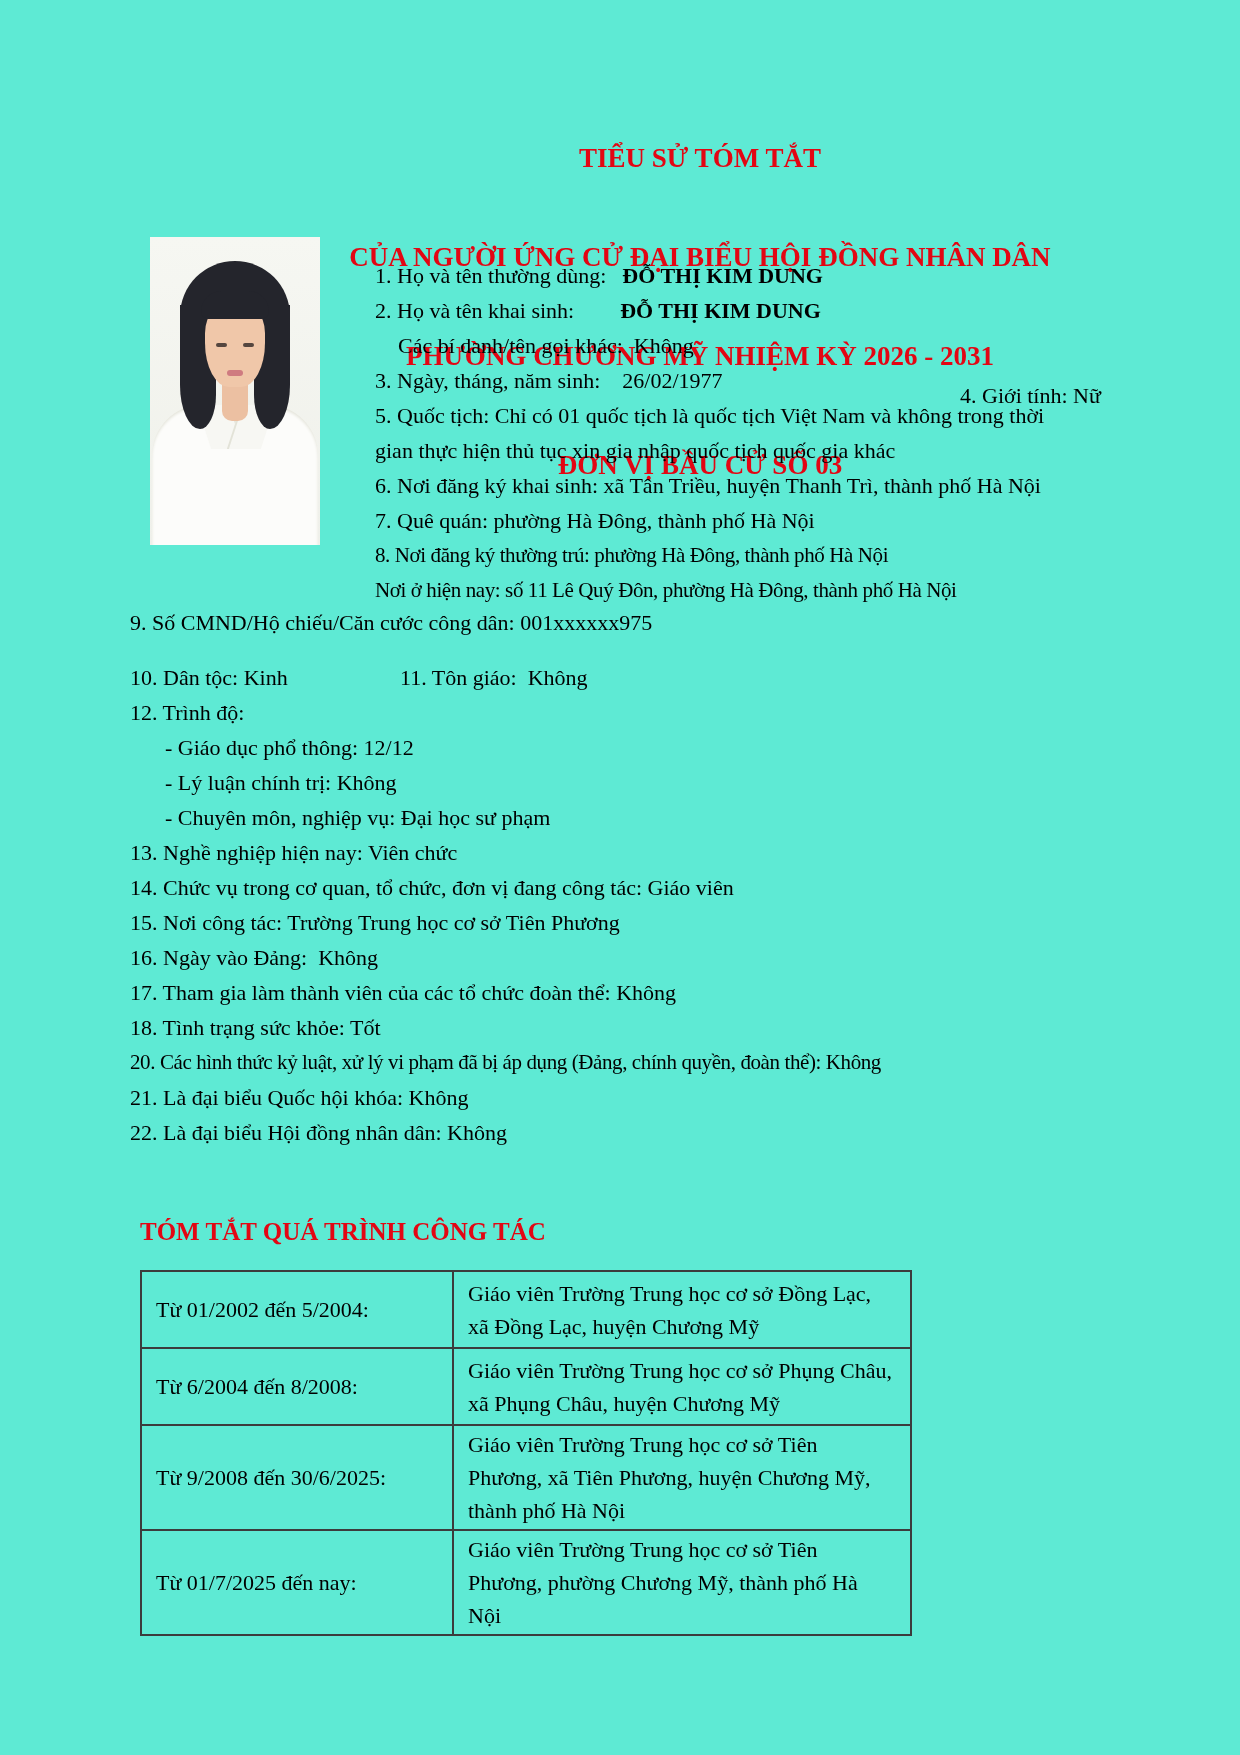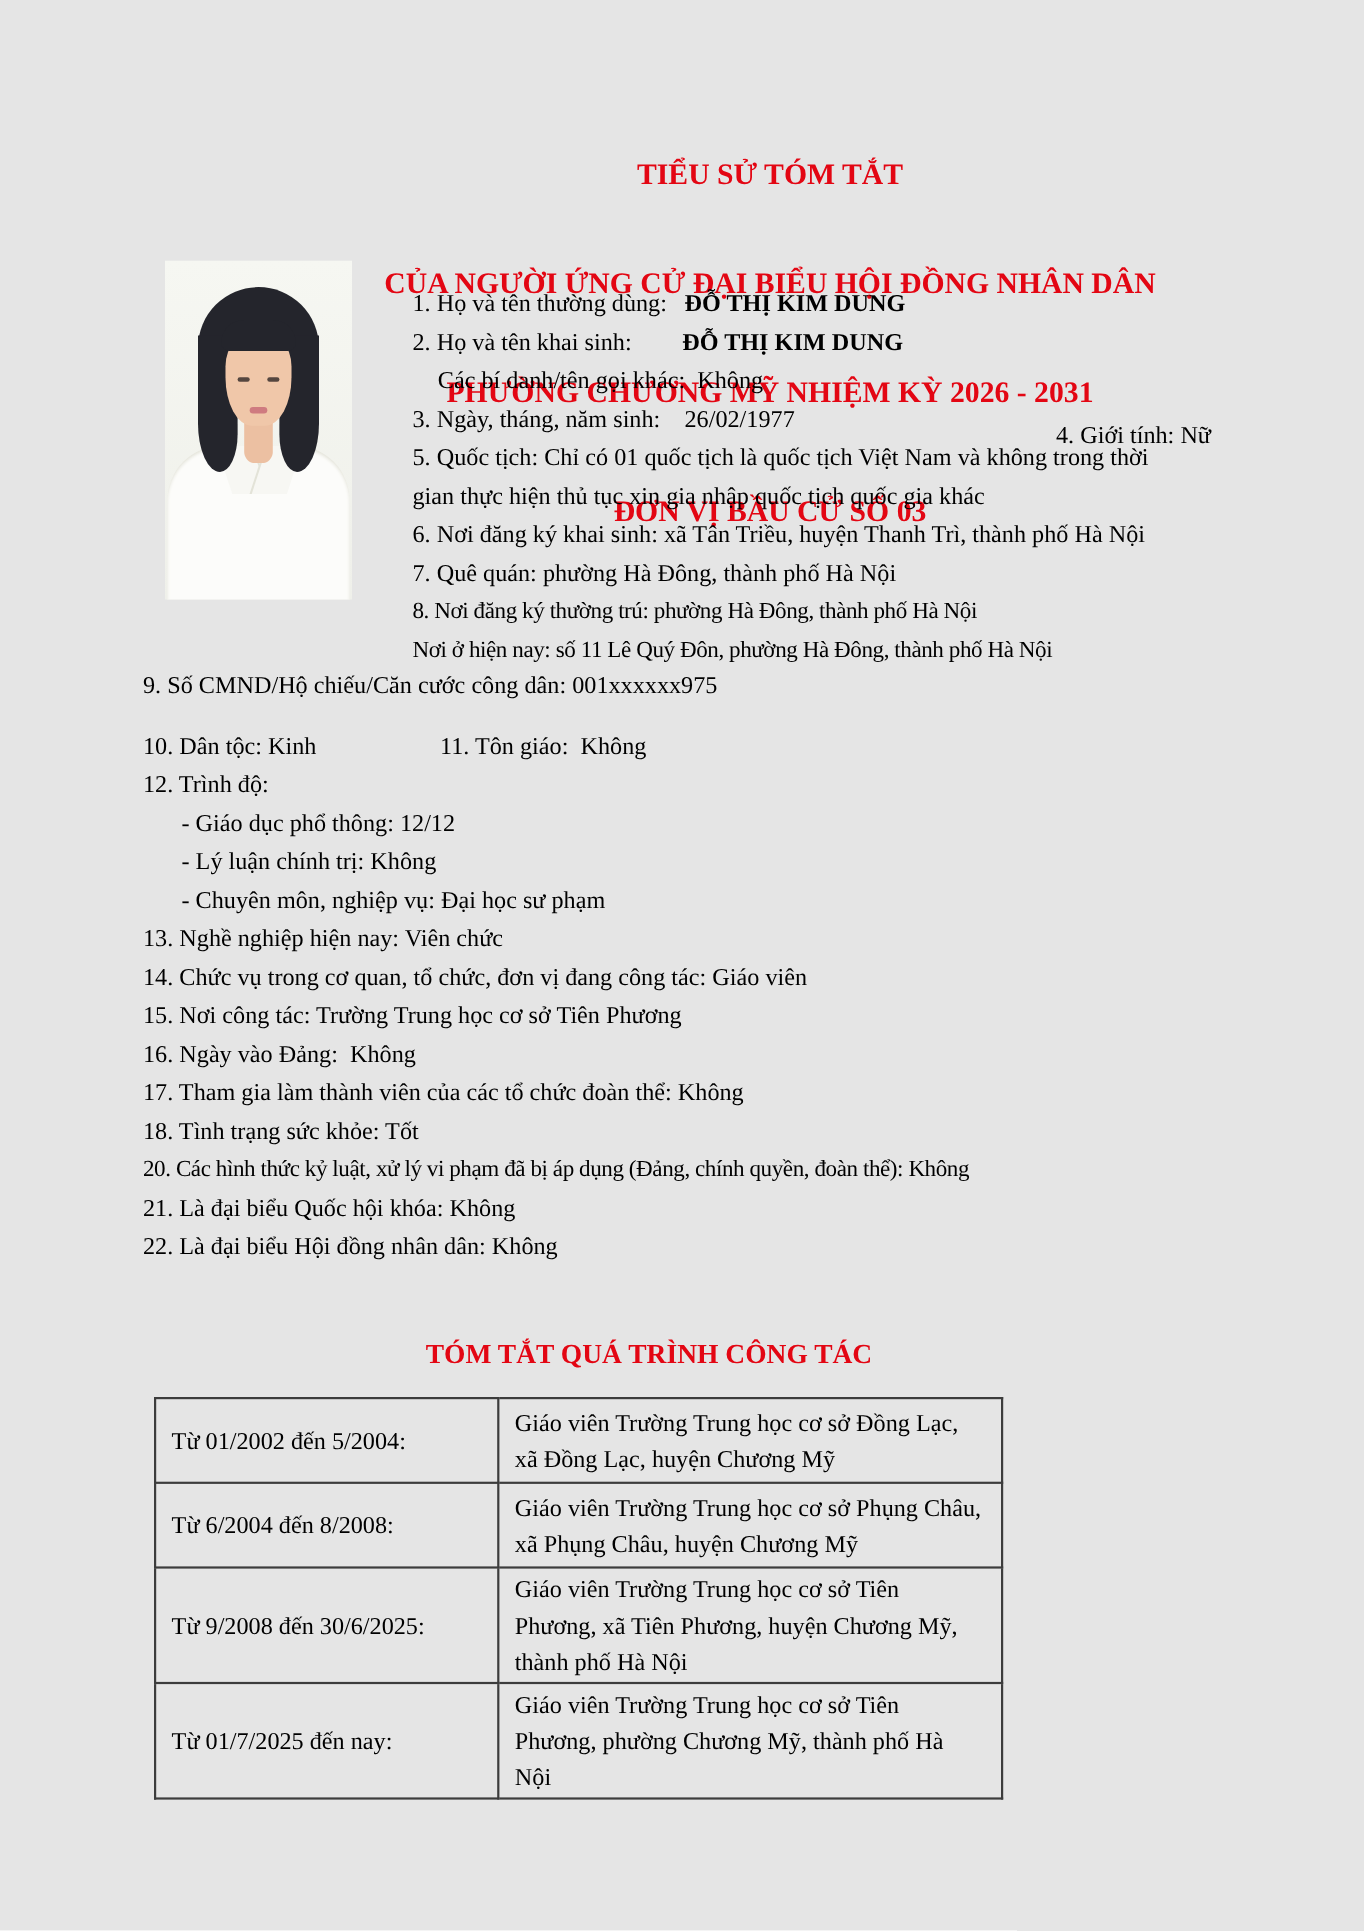--- a/index.html
+++ b/index.html
@@ -1,19 +1,19 @@
 <!DOCTYPE html>
 <html lang="vi" style="--accent-red: #e30613; --table-border: #3c3c3c;"><head>
 <meta charset="utf-8">
 <style>
   html,body { margin:0; padding:0; background:#ffffff; }
   .page {
     position:relative;
     width:1240px; height:1755px;
-    background:#e5e5e5;
+    background:#5eead4;
     font-family:"Liberation Serif","DejaVu Serif",serif;
     color:#000;
     overflow:hidden;
   }
   
   .title-block {
     position:absolute; left:200px; top:76px; width:1000px;
     text-align:center;
     color:var(--accent-red,#e30613);
     font-weight:bold;
@@ -49,21 +49,21 @@
   .sub      { padding-left:35px; }
   .condensed{ font-size:21px; letter-spacing:-0.4px; }
   .dob-line { position:relative; }
   .gender   { position:absolute; left:585px; top:15px; white-space:pre;text-align:center; }
   .eth      { display:inline-block; width:270px;margin-top:20px; }
   .name-gap-1 { margin-left:16px; }
   .name-gap-2 { margin-left:46px; }
   
   .work-heading {
     position:absolute; left:140px; top:1218px; width:900px;
-    text-align:center; color:var(--accent-red,#e30613);
+    color:var(--accent-red,#e30613);
     font-weight:bold; font-size:25px; margin:0;
   }
   .work-table {
     position:absolute; left:140px; top:1270px; width:772px;
     border-collapse:collapse; table-layout:fixed;
     font-size:22px; line-height:33px;
   }
   .work-table td {
     border:2px solid var(--table-border,#3c3c3c);
     vertical-align:middle; height:71px;

